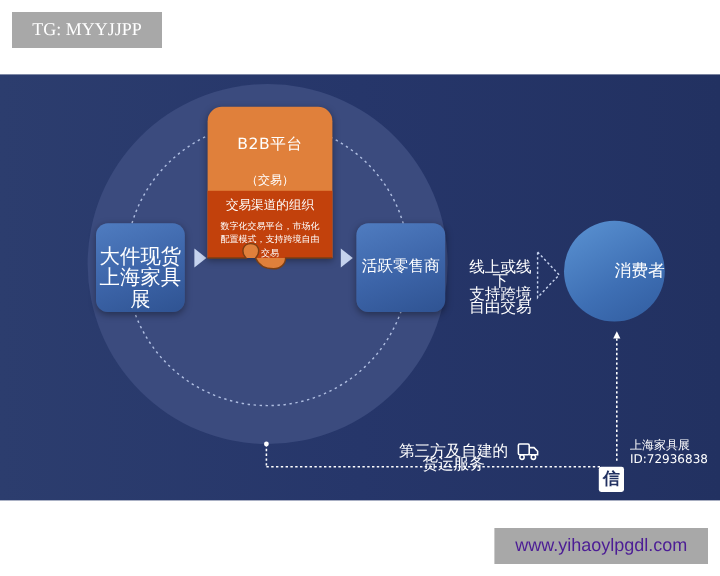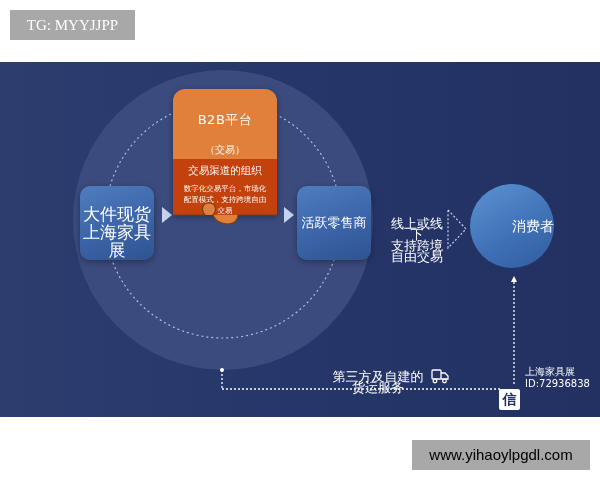--- a/index.html
+++ b/index.html
@@ -1,21 +1,21 @@
 <!DOCTYPE html>
 <html><head>
 <meta charset="utf-8">
 <style>
   html, body { margin:0; padding:0; }
   body { width:600px; height:480px; background:#ffffff; position:relative; overflow:hidden;
          font-family:"DejaVu Sans", sans-serif; }
   .wm-top { position:absolute; left:10px; top:10px; width:125px; height:30px; background:#a8a8a8;
             color:#fff; font-family:Liberation Serif, serif; font-size:15px; line-height:30px; text-align:center; }
   .wm-bottom { position:absolute; left:412px; top:440px; width:178px; height:30px; background:#a8a8a8;
-               color:#000000; font-family:"Liberation Sans", sans-serif; font-size:15px; line-height:30px; text-align:center; }
+               color:#4c1d95; font-family:"Liberation Sans", sans-serif; font-size:15px; line-height:30px; text-align:center; }
   .panel { position:absolute; left:0; top:62px; width:600px; height:355px;
            background:linear-gradient(90deg,#2c3d6e 0%,#26366a 50%,#223161 100%); overflow:hidden; }
   .big-circle { position:absolute; left:73px; top:8px; width:300px; height:300px; border-radius:50%;
                 background:#3b4b7e; }
   .box { position:absolute; border-radius:10px; color:#fff; text-align:center; }
   .blue { background:linear-gradient(160deg,#4f7cc0 0%,#3c64a8 55%,#2f5392 100%);
           box-shadow:0 2px 6px rgba(0,0,0,0.35); }
   .orange { background:#e0803b; box-shadow:0 2px 6px rgba(0,0,0,0.35); }
   .orange .head { font-size:13px; margin-top:22px; letter-spacing:0.5px; }
   .orange .sub { font-size:10px; margin-top:14px; }

